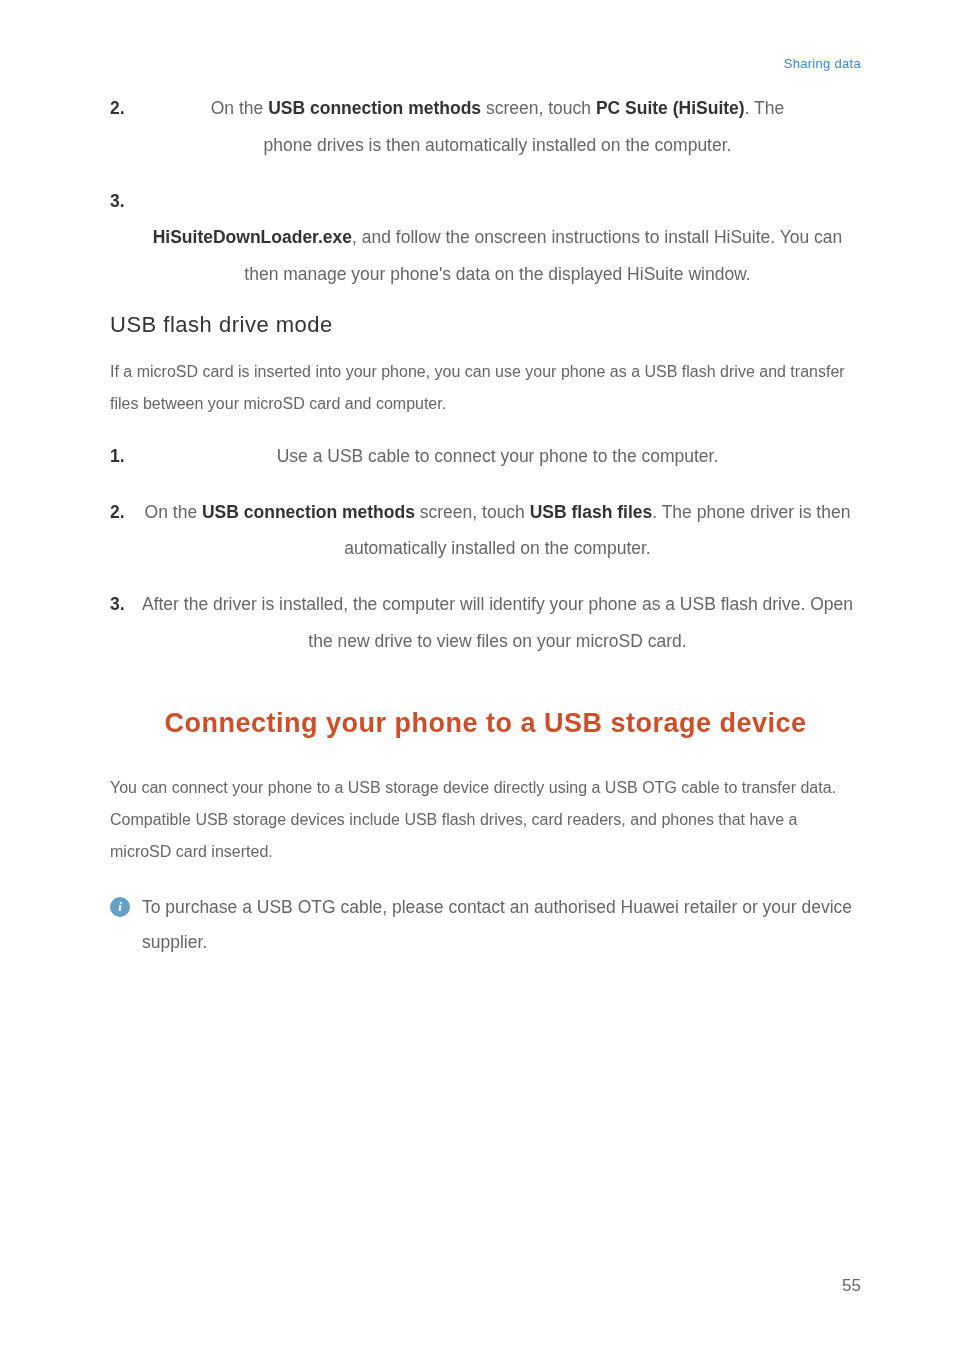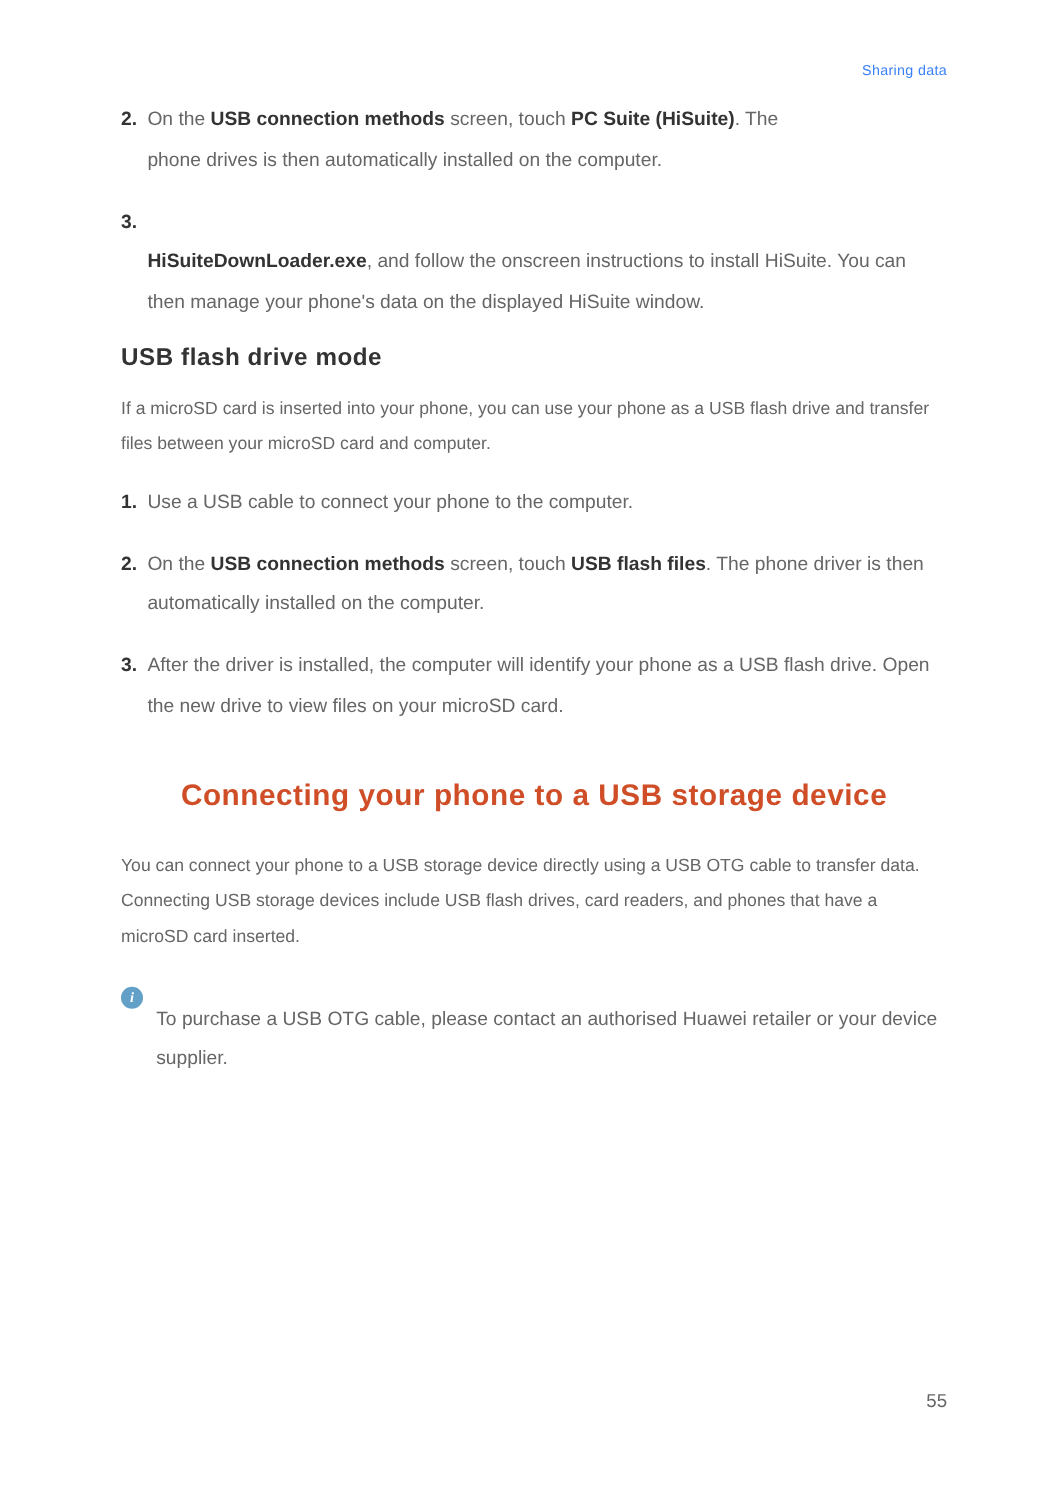--- a/index.html
+++ b/index.html
@@ -35,28 +35,29 @@
     }
     .step-number {
       font-weight: 700;
       color: #333333;
       margin-right: 6px;
       min-width: 18px;
     }
     .step-text {
       flex: 1;
       color: #666666;
+      text-align: center;
     }
     .step-text strong {
       font-weight: 700;
       color: #333333;
     }
     .section-heading {
       font-size: 22px;
-      font-weight: 700;
+      font-weight: 400;
       color: #333333;
       margin-top: 8px;
       margin-bottom: 18px;
       letter-spacing: 0.5px;
     }
     .body-para {
       font-size: 16px;
       line-height: 2.0;
       color: #666666;
       margin-bottom: 18px;
@@ -92,25 +93,24 @@
       color: #ffffff;
       font-style: italic;
       font-family: Georgia, serif;
       font-size: 13px;
       font-weight: bold;
     }
     .info-text {
       font-size: 17.5px;
       line-height: 2.0;
       color: #666666;
-      margin-top: 19px;
     }
     .page-number {
       position: absolute;
-      bottom: 68px;
+      bottom: 56px;
       right: 93px;
       font-size: 17px;
       color: #666666;
     }
   </style>
 </head>
 <body>
 
 <div class="header-text">Sharing data</div>
 
@@ -149,21 +149,21 @@
     </div>
   </div>
 
   <div class="step-item">
     <div class="step-number">3.</div>
     <div class="step-text">After the driver is installed, the computer will identify your phone as a USB flash drive. Open the new drive to view files on your microSD card.</div>
   </div>
 
   <h1 class="main-heading">Connecting your phone to a USB storage device</h1>
 
-  <p class="body-para">You can connect your phone to a USB storage device directly using a USB OTG cable to transfer data. Connecting USB storage devices include USB flash drives, card readers, and phones that have a microSD card inserted.</p>
+  <p class="body-para">You can connect your phone to a USB storage device directly using a USB OTG cable to transfer data. Compatible USB storage devices include USB flash drives, card readers, and phones that have a microSD card inserted.</p>
 
   <div class="info-block">
     <div class="info-icon">
       <span class="info-icon-inner">i</span>
     </div>
     <div class="info-text">To purchase a USB OTG cable, please contact an authorised Huawei retailer or your device supplier.</div>
   </div>
 
 </div>
 

